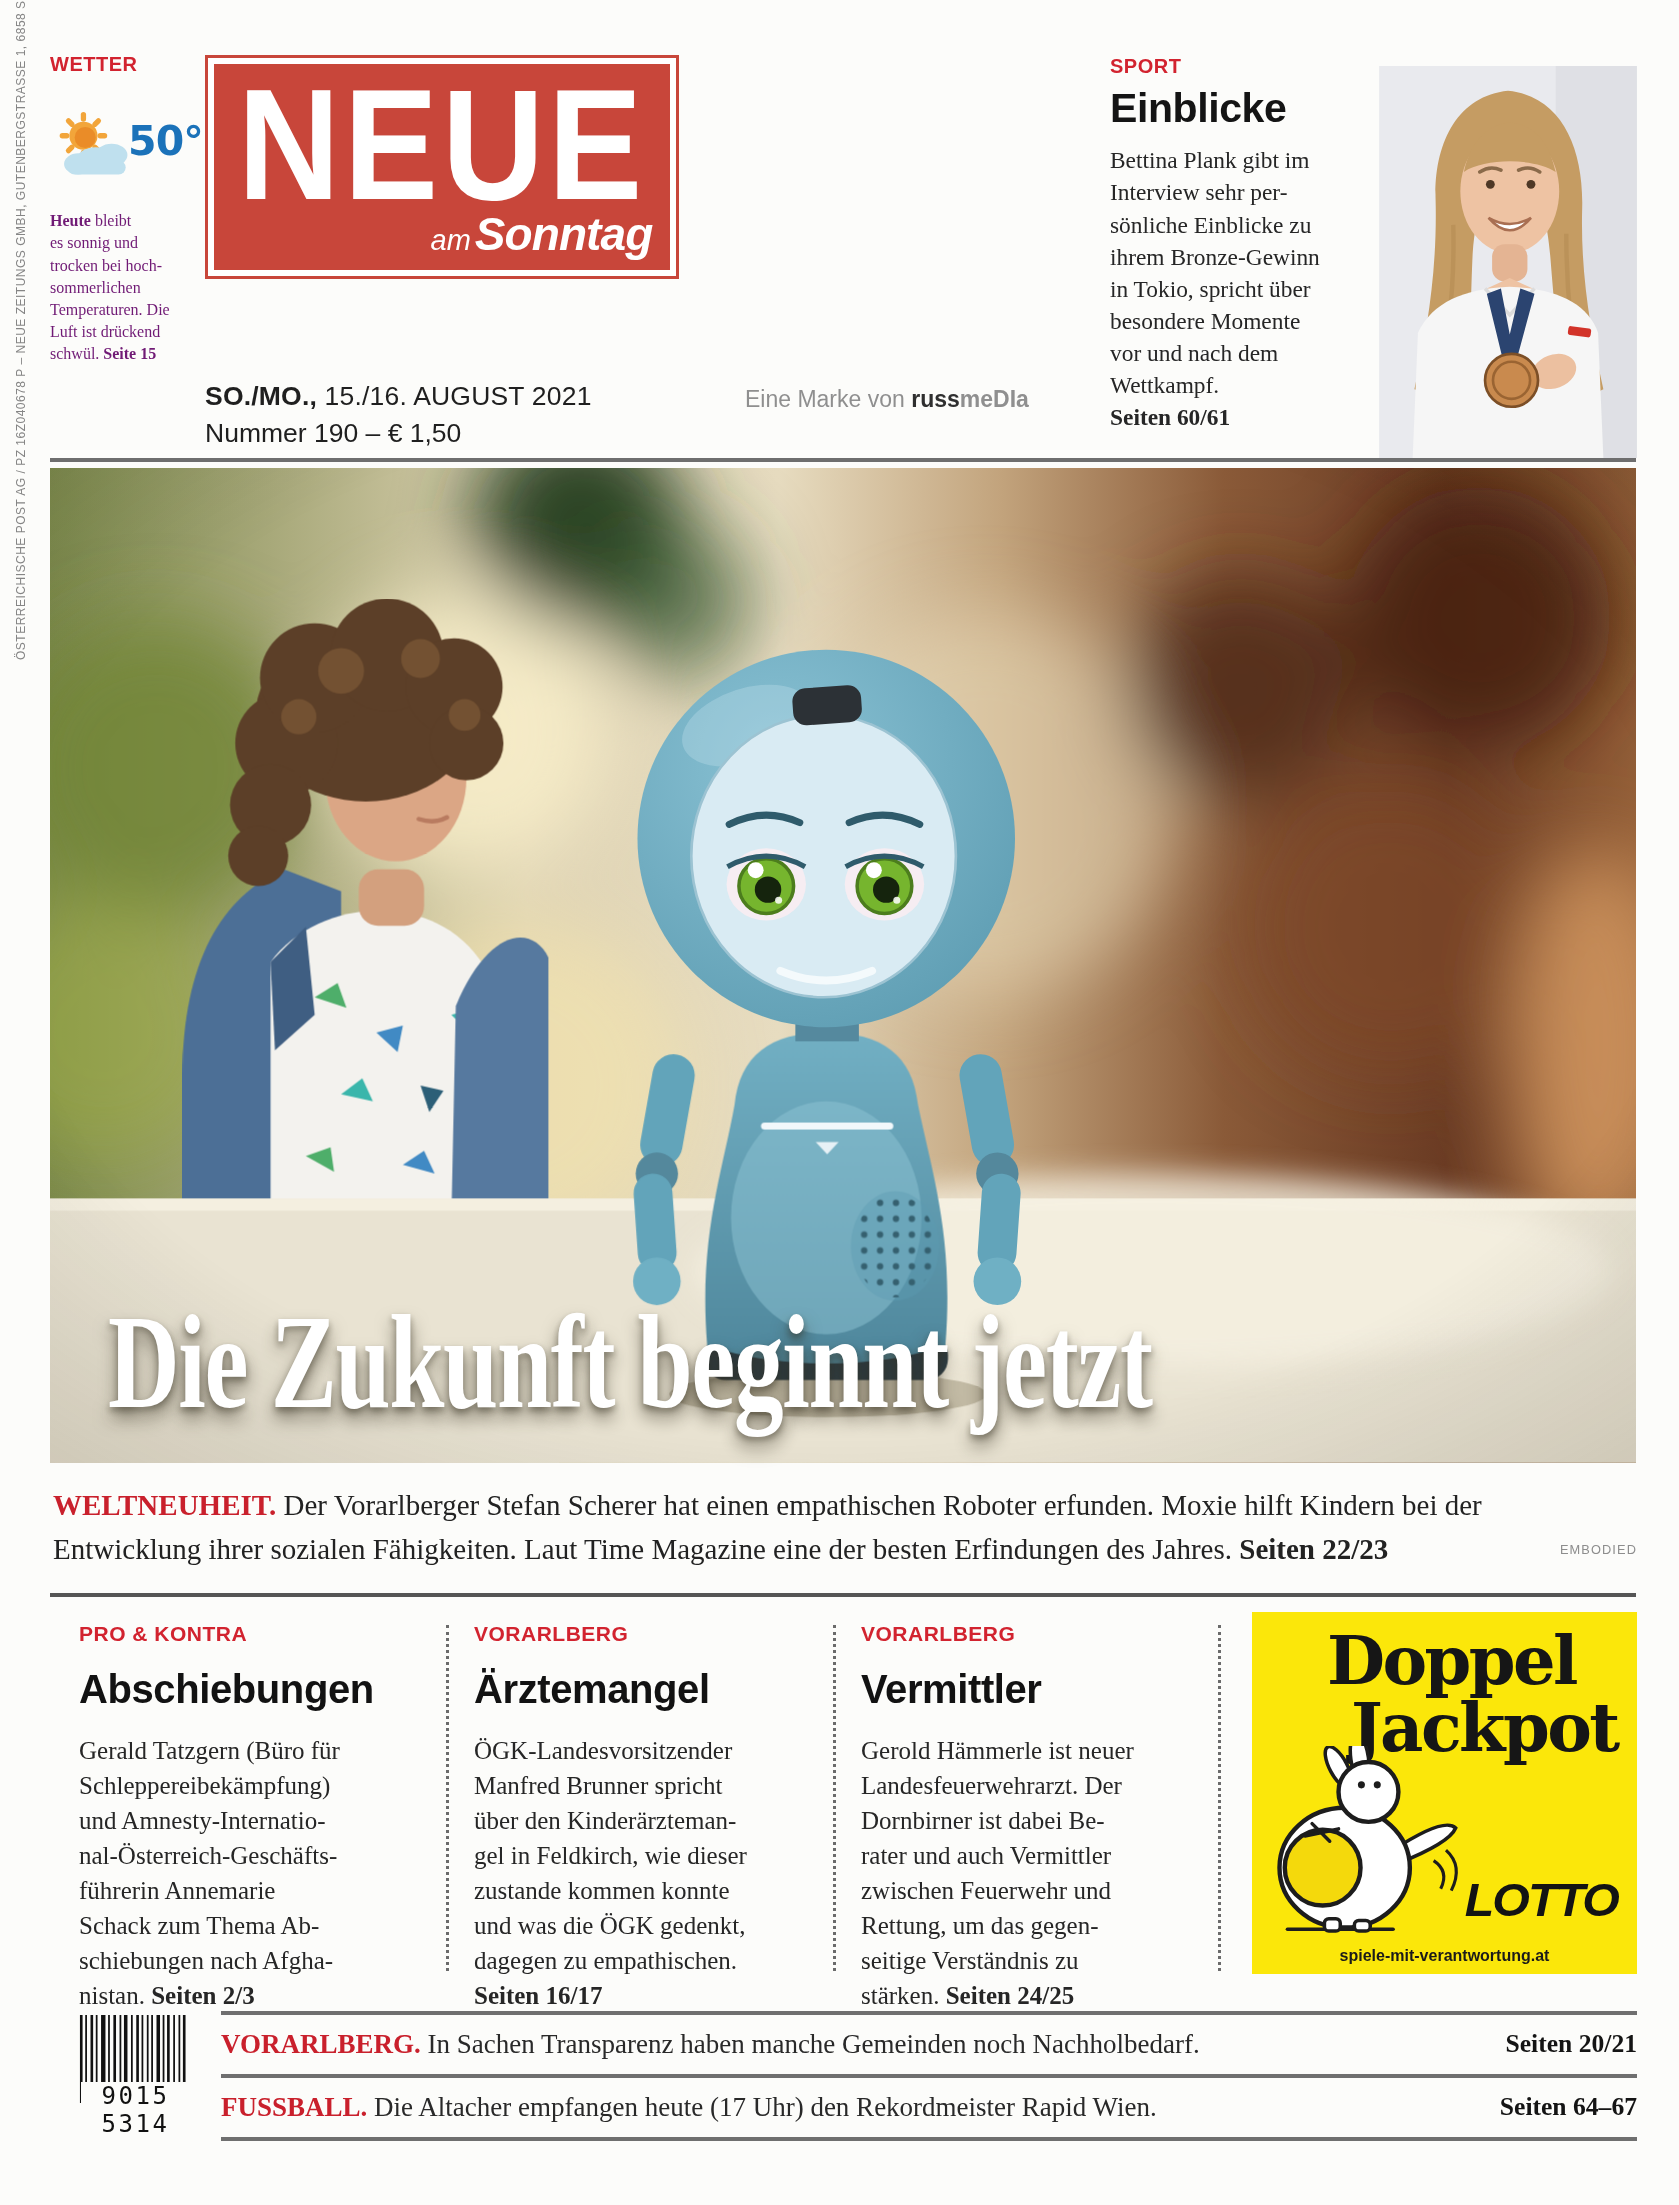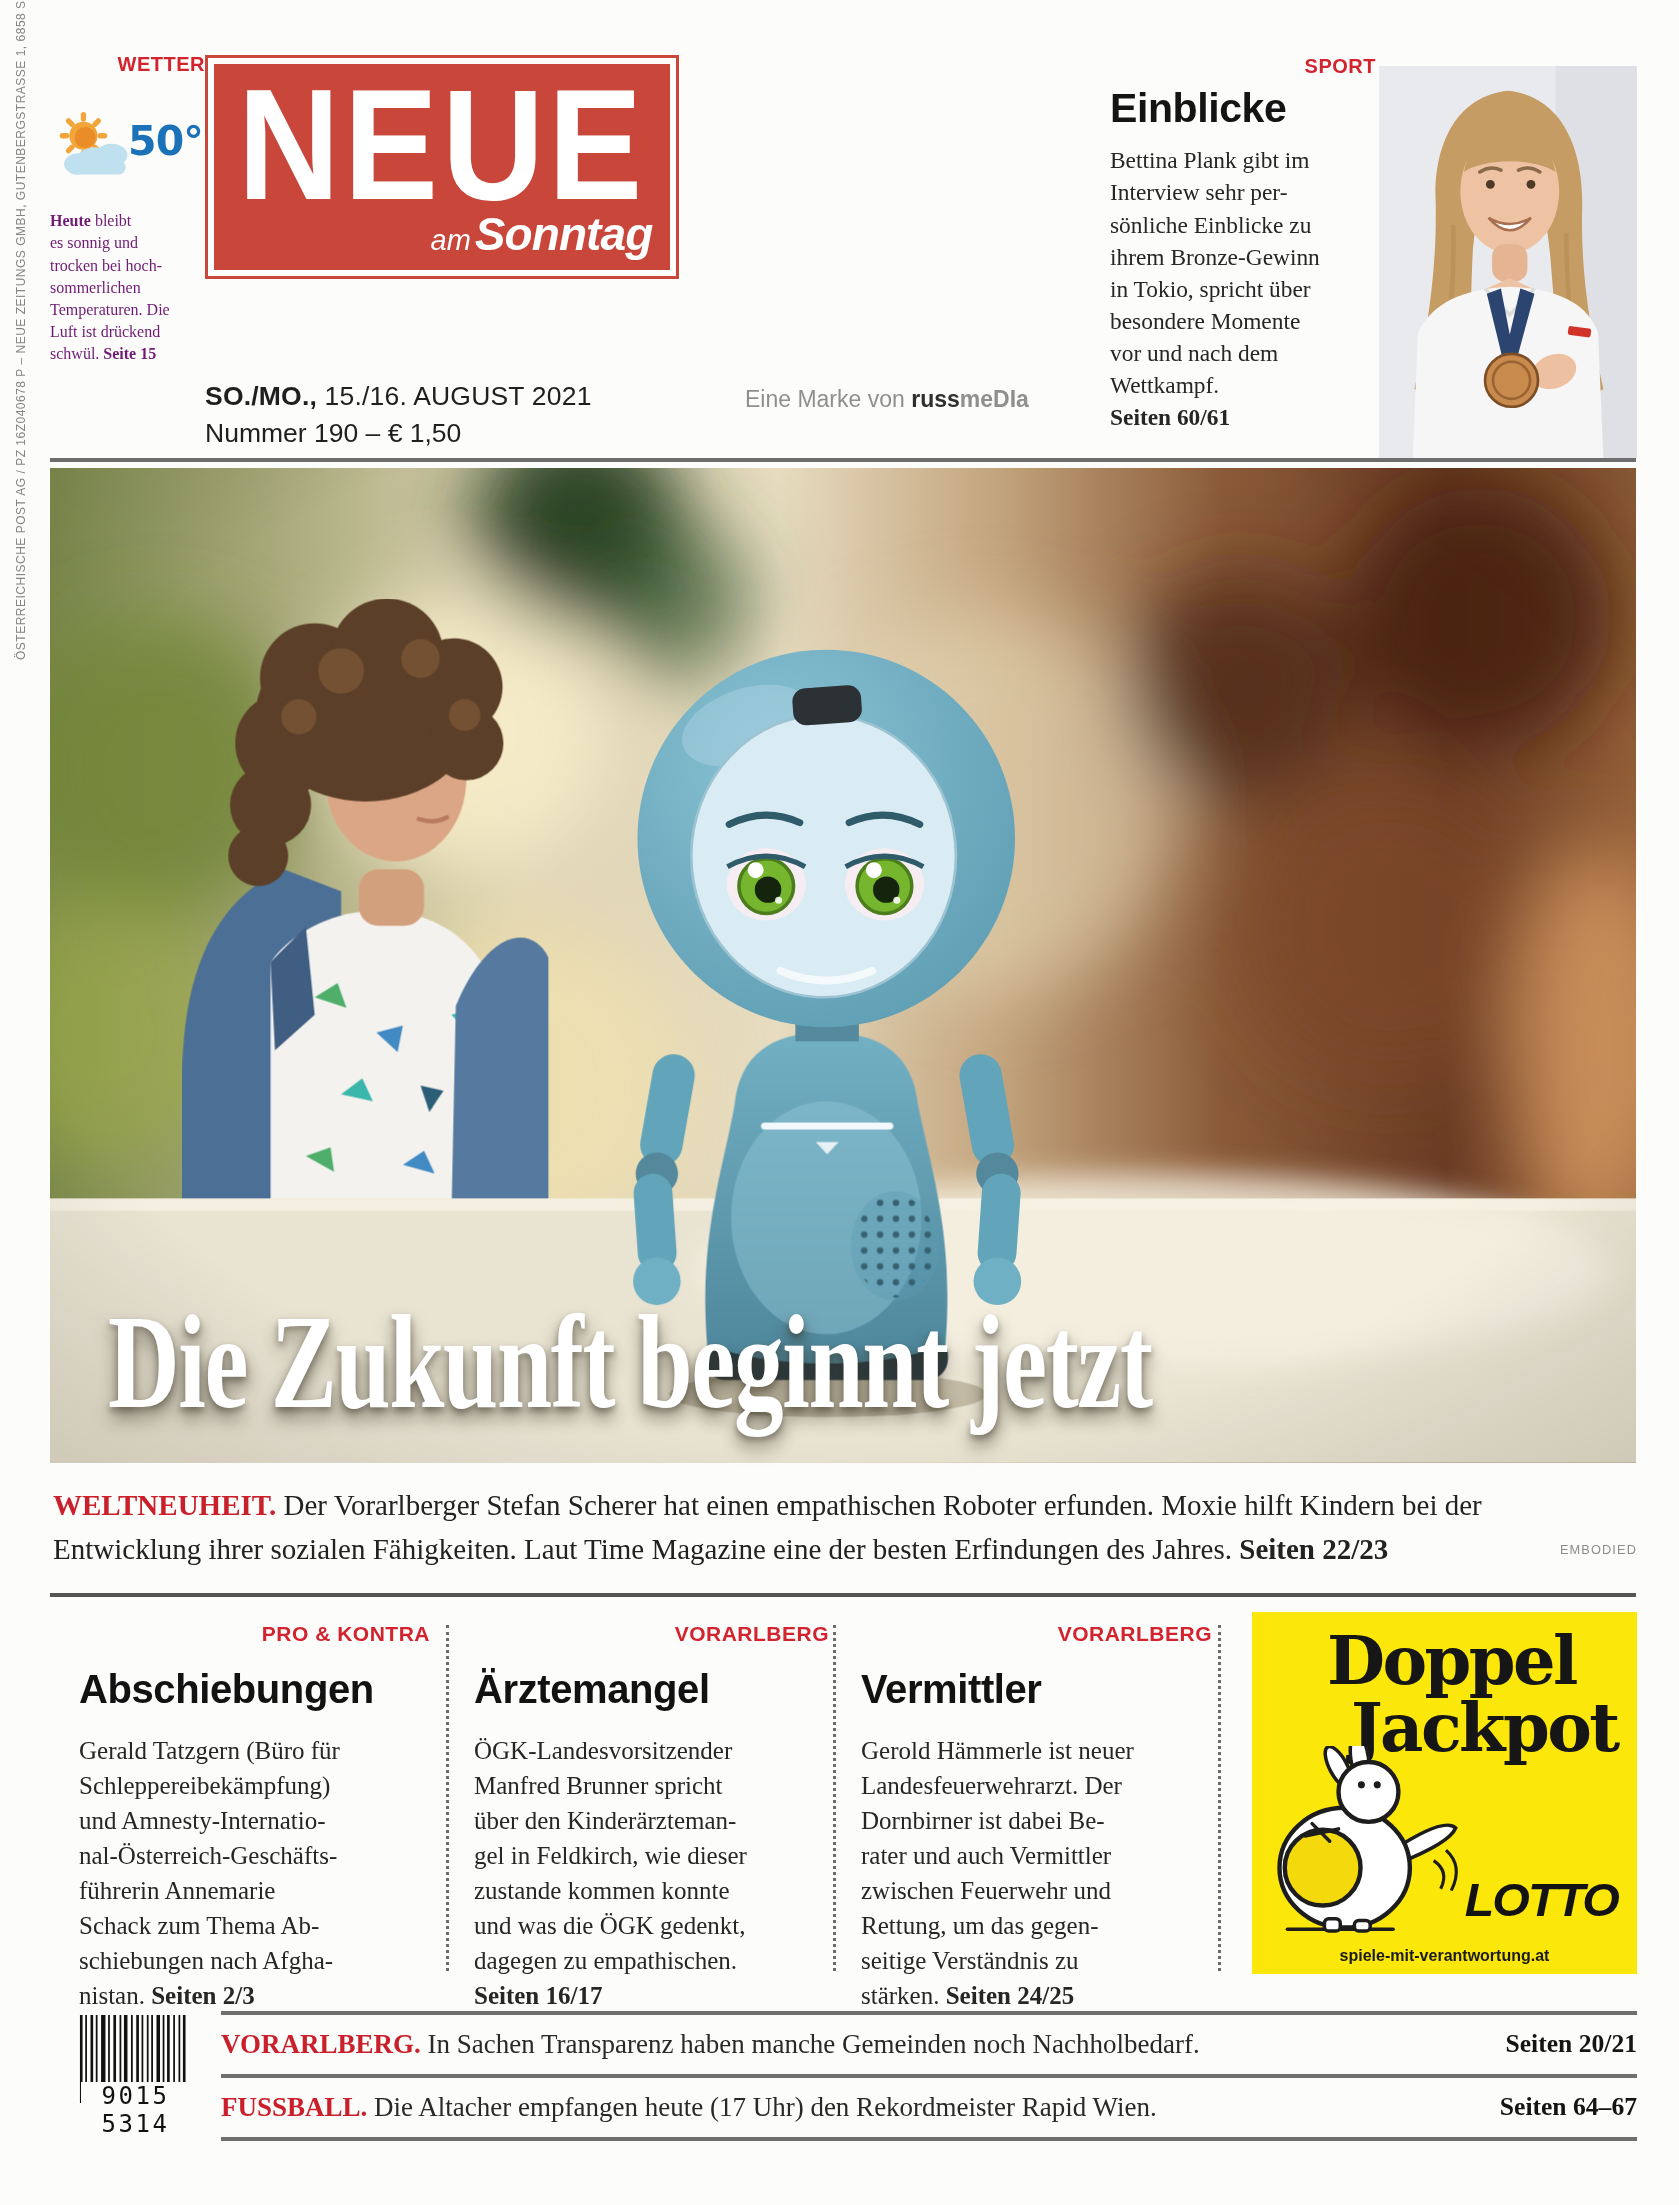--- a/index.html
+++ b/index.html
@@ -1,19 +1,19 @@
 <!DOCTYPE html>
 <html style="font-size:14px"><head>
 <meta charset="utf-8">
 <style>
   html,body{margin:0;padding:0;background:#e8e8e8;}
   .page{position:relative;width:1680px;height:2206px;background:#fcfcfa;overflow:hidden;
         font-family:"Liberation Sans",sans-serif;color:#1d1d1d;}
   .abs{position:absolute;}
-  .kicker{font-weight:bold;color:#d2232f;letter-spacing:0.5px;font-size:21px;text-align:right;}
+  .kicker{font-weight:bold;color:#d2232f;letter-spacing:0.5px;font-size:21px;}
   .serif{font-family:"Liberation Serif",serif;}
   .pre{white-space:pre-line;}
 
   
   .publisher{left:14px;top:660px;transform:rotate(-90deg);transform-origin:0 0;
     white-space:nowrap;font-size:12px;color:#858585;letter-spacing:0.5px;}
 
   
   .weather{left:50px;top:53px;width:155px;}
   .weather .kicker{font-size:20px;}

